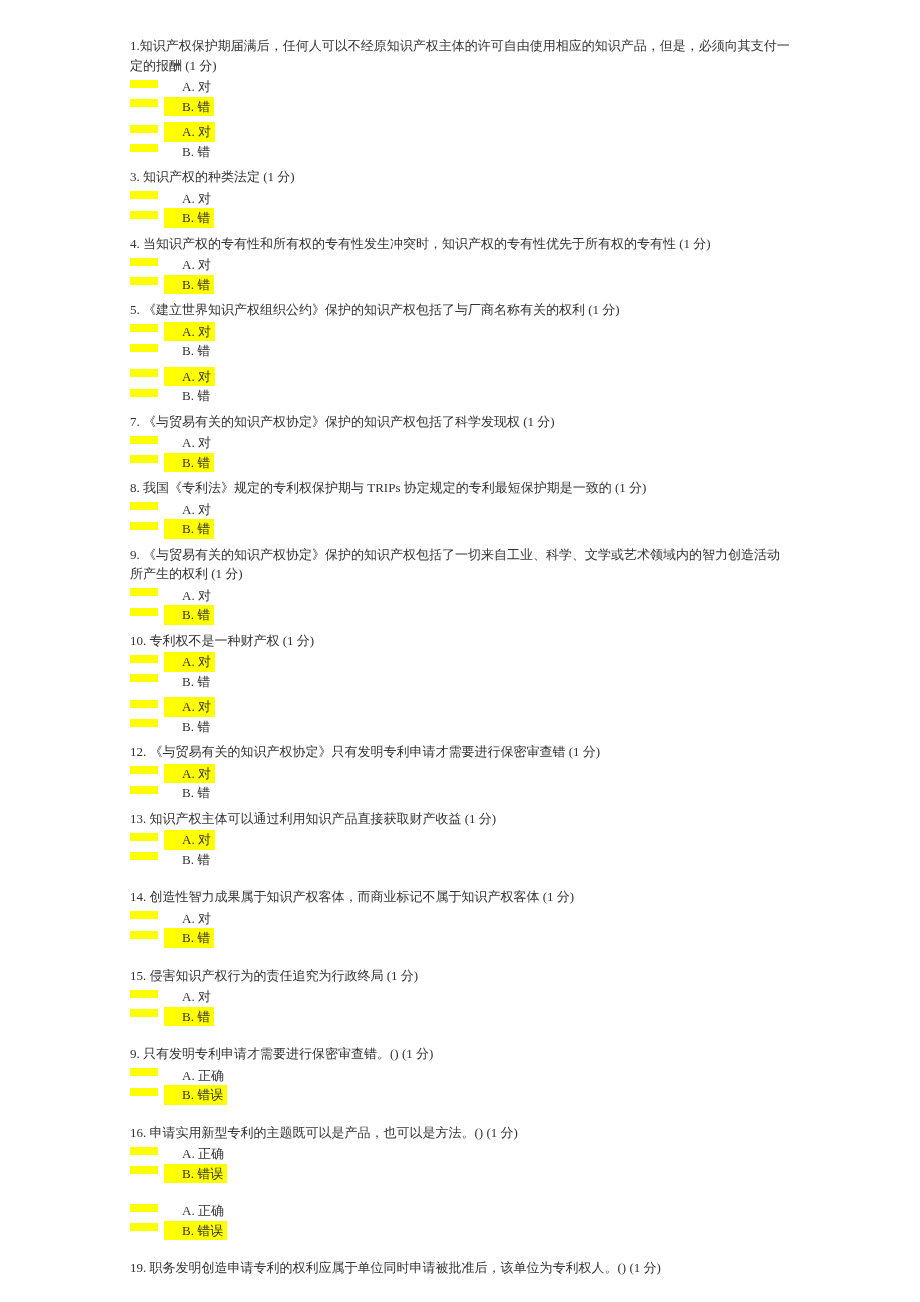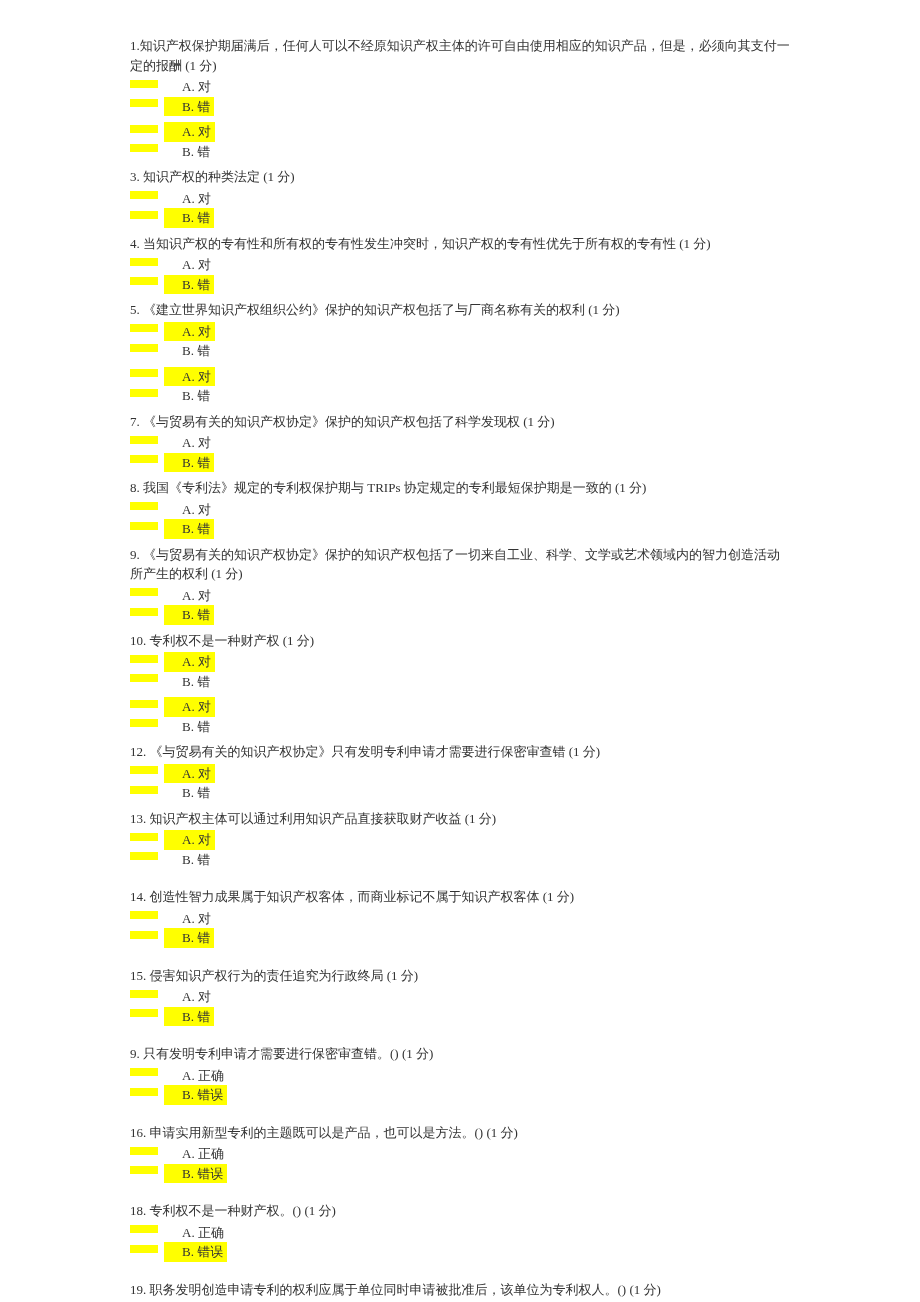--- a/index.html
+++ b/index.html
@@ -308,21 +308,20 @@
       </div>
       <div class="option-row">
         <span class="marker">
           <span class="marker-hl"></span>
         </span>
         <span class="highlighted">B. 错误</span>
       </div>
     </div>
     <div class="gap"></div>
     <div class="question">
-      <div class="question-text"><span>18.</span><span> 专利权不是一种财产权。()</span><span class="points">   (1 分)</span></div>
       <div class="option-row">
         <span class="marker">
           <span class="marker-hl"></span>
         </span>
         <span class="option-label">A. 正确</span>
       </div>
       <div class="option-row">
         <span class="marker">
           <span class="marker-hl"></span>
         </span>

